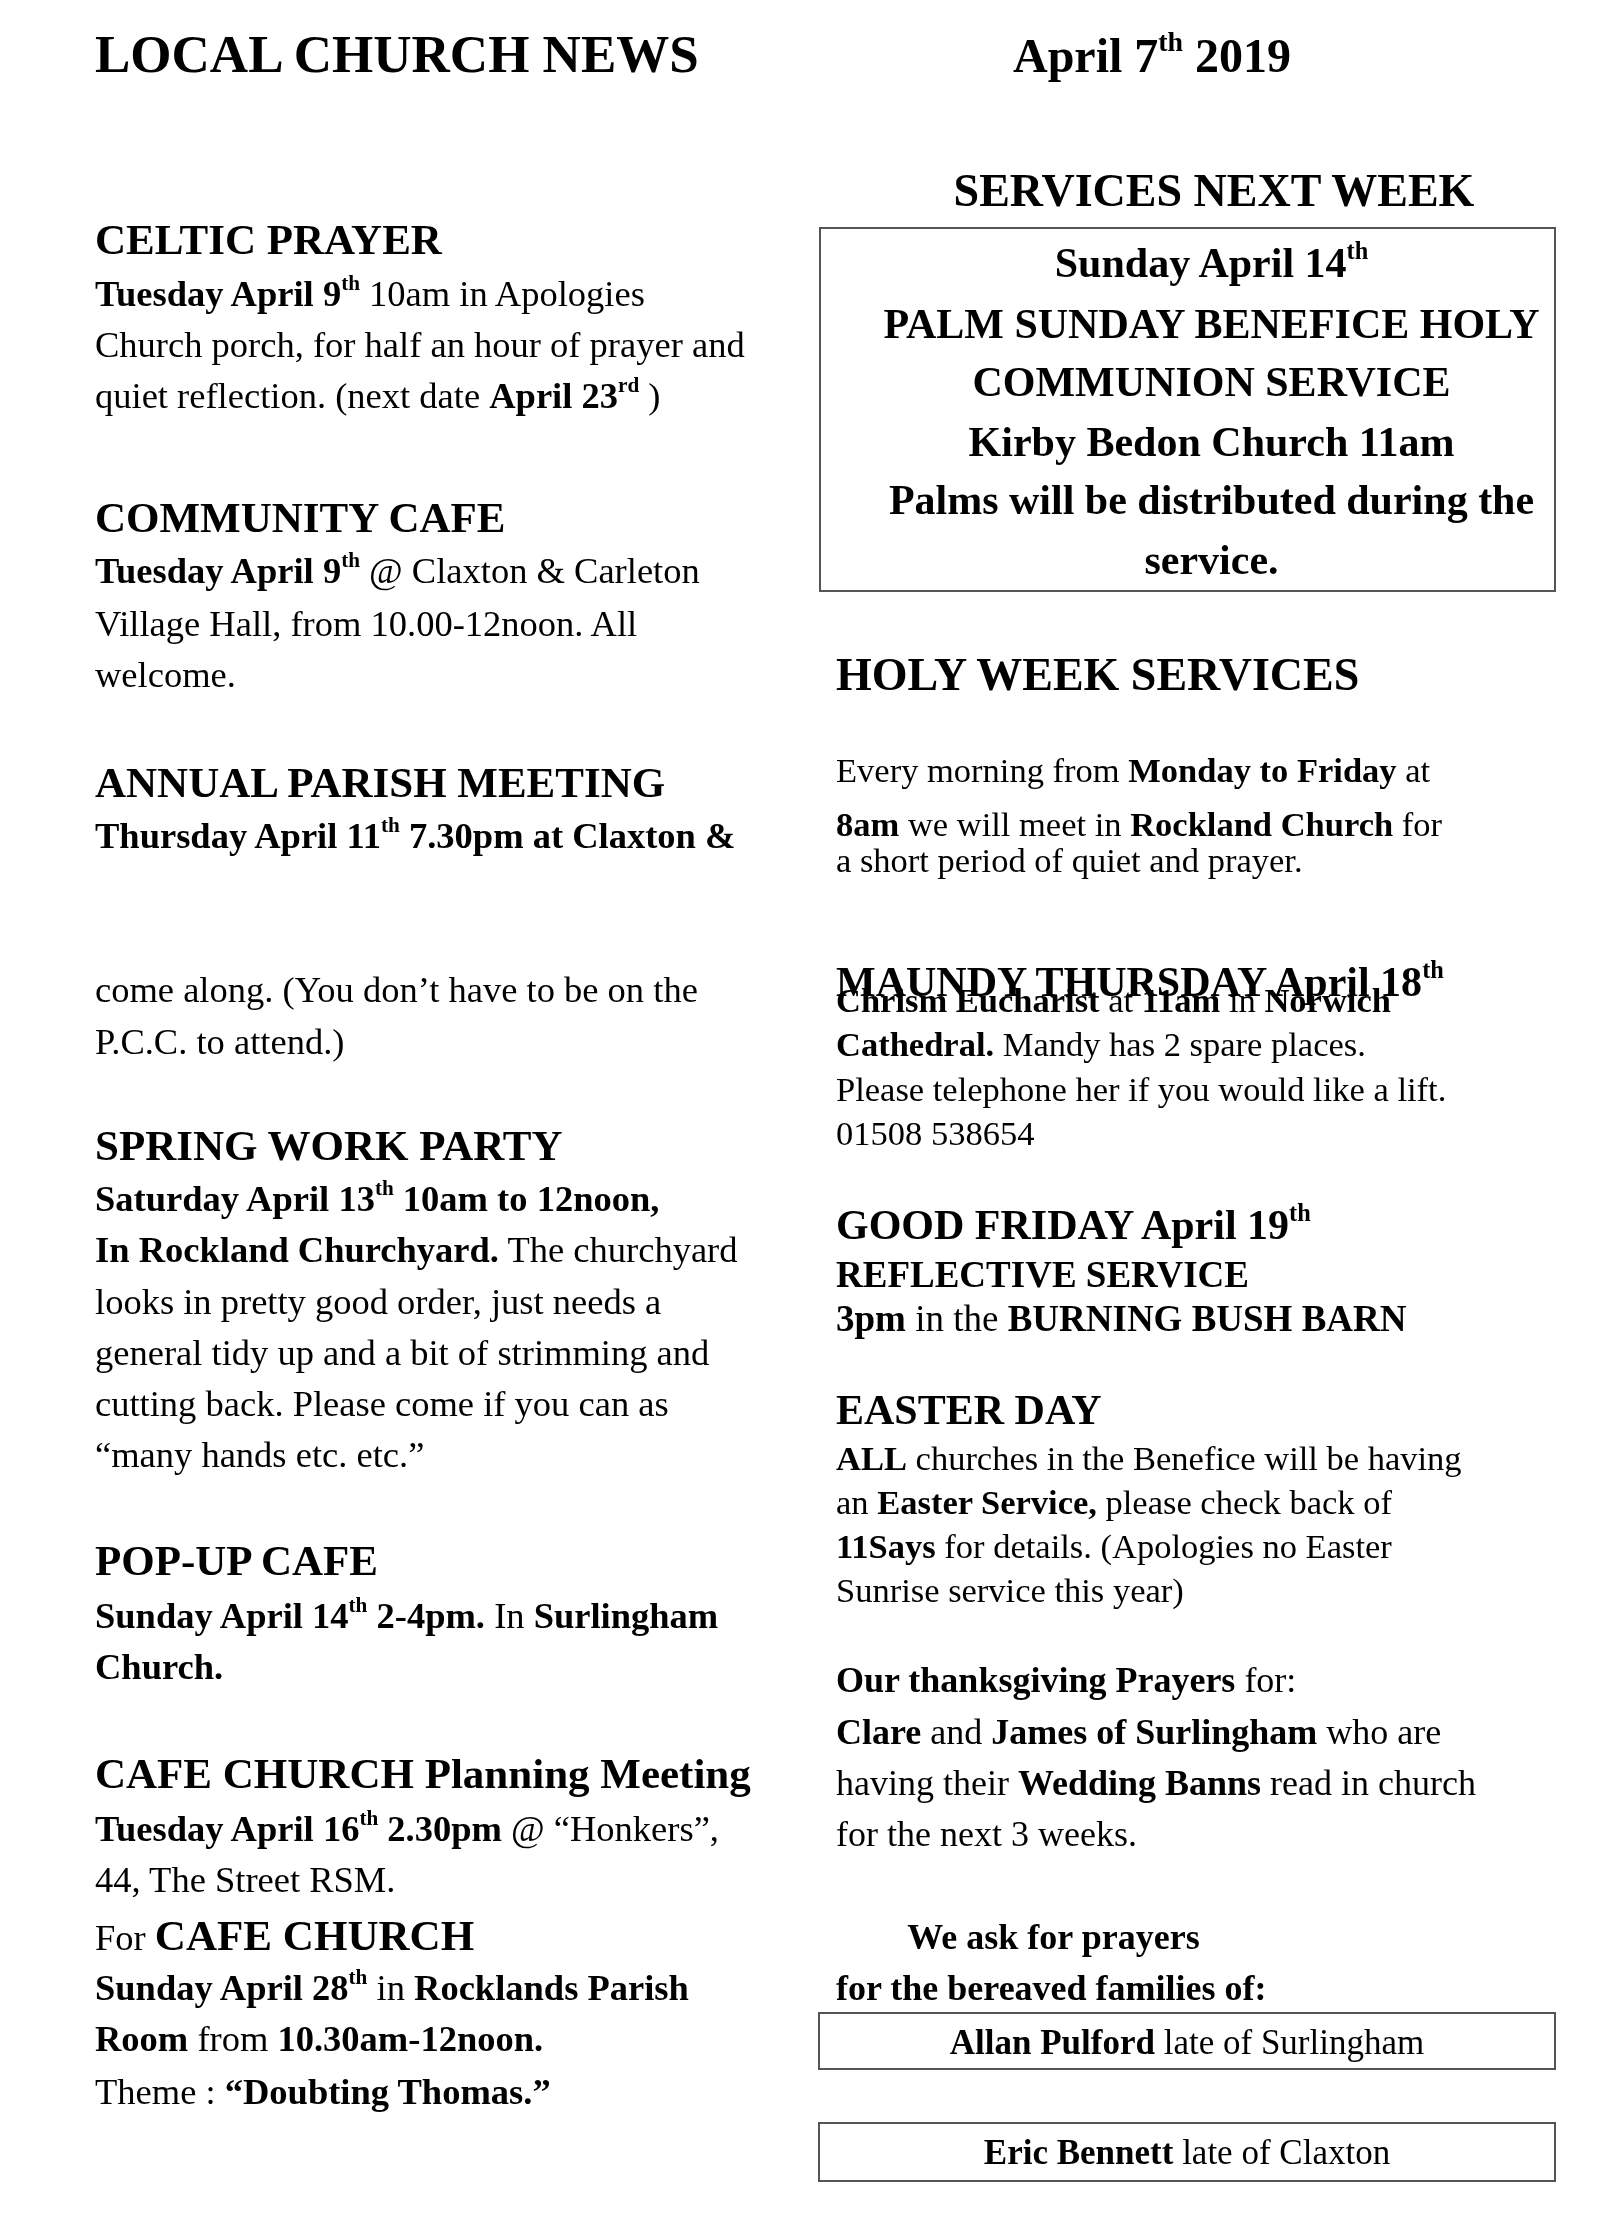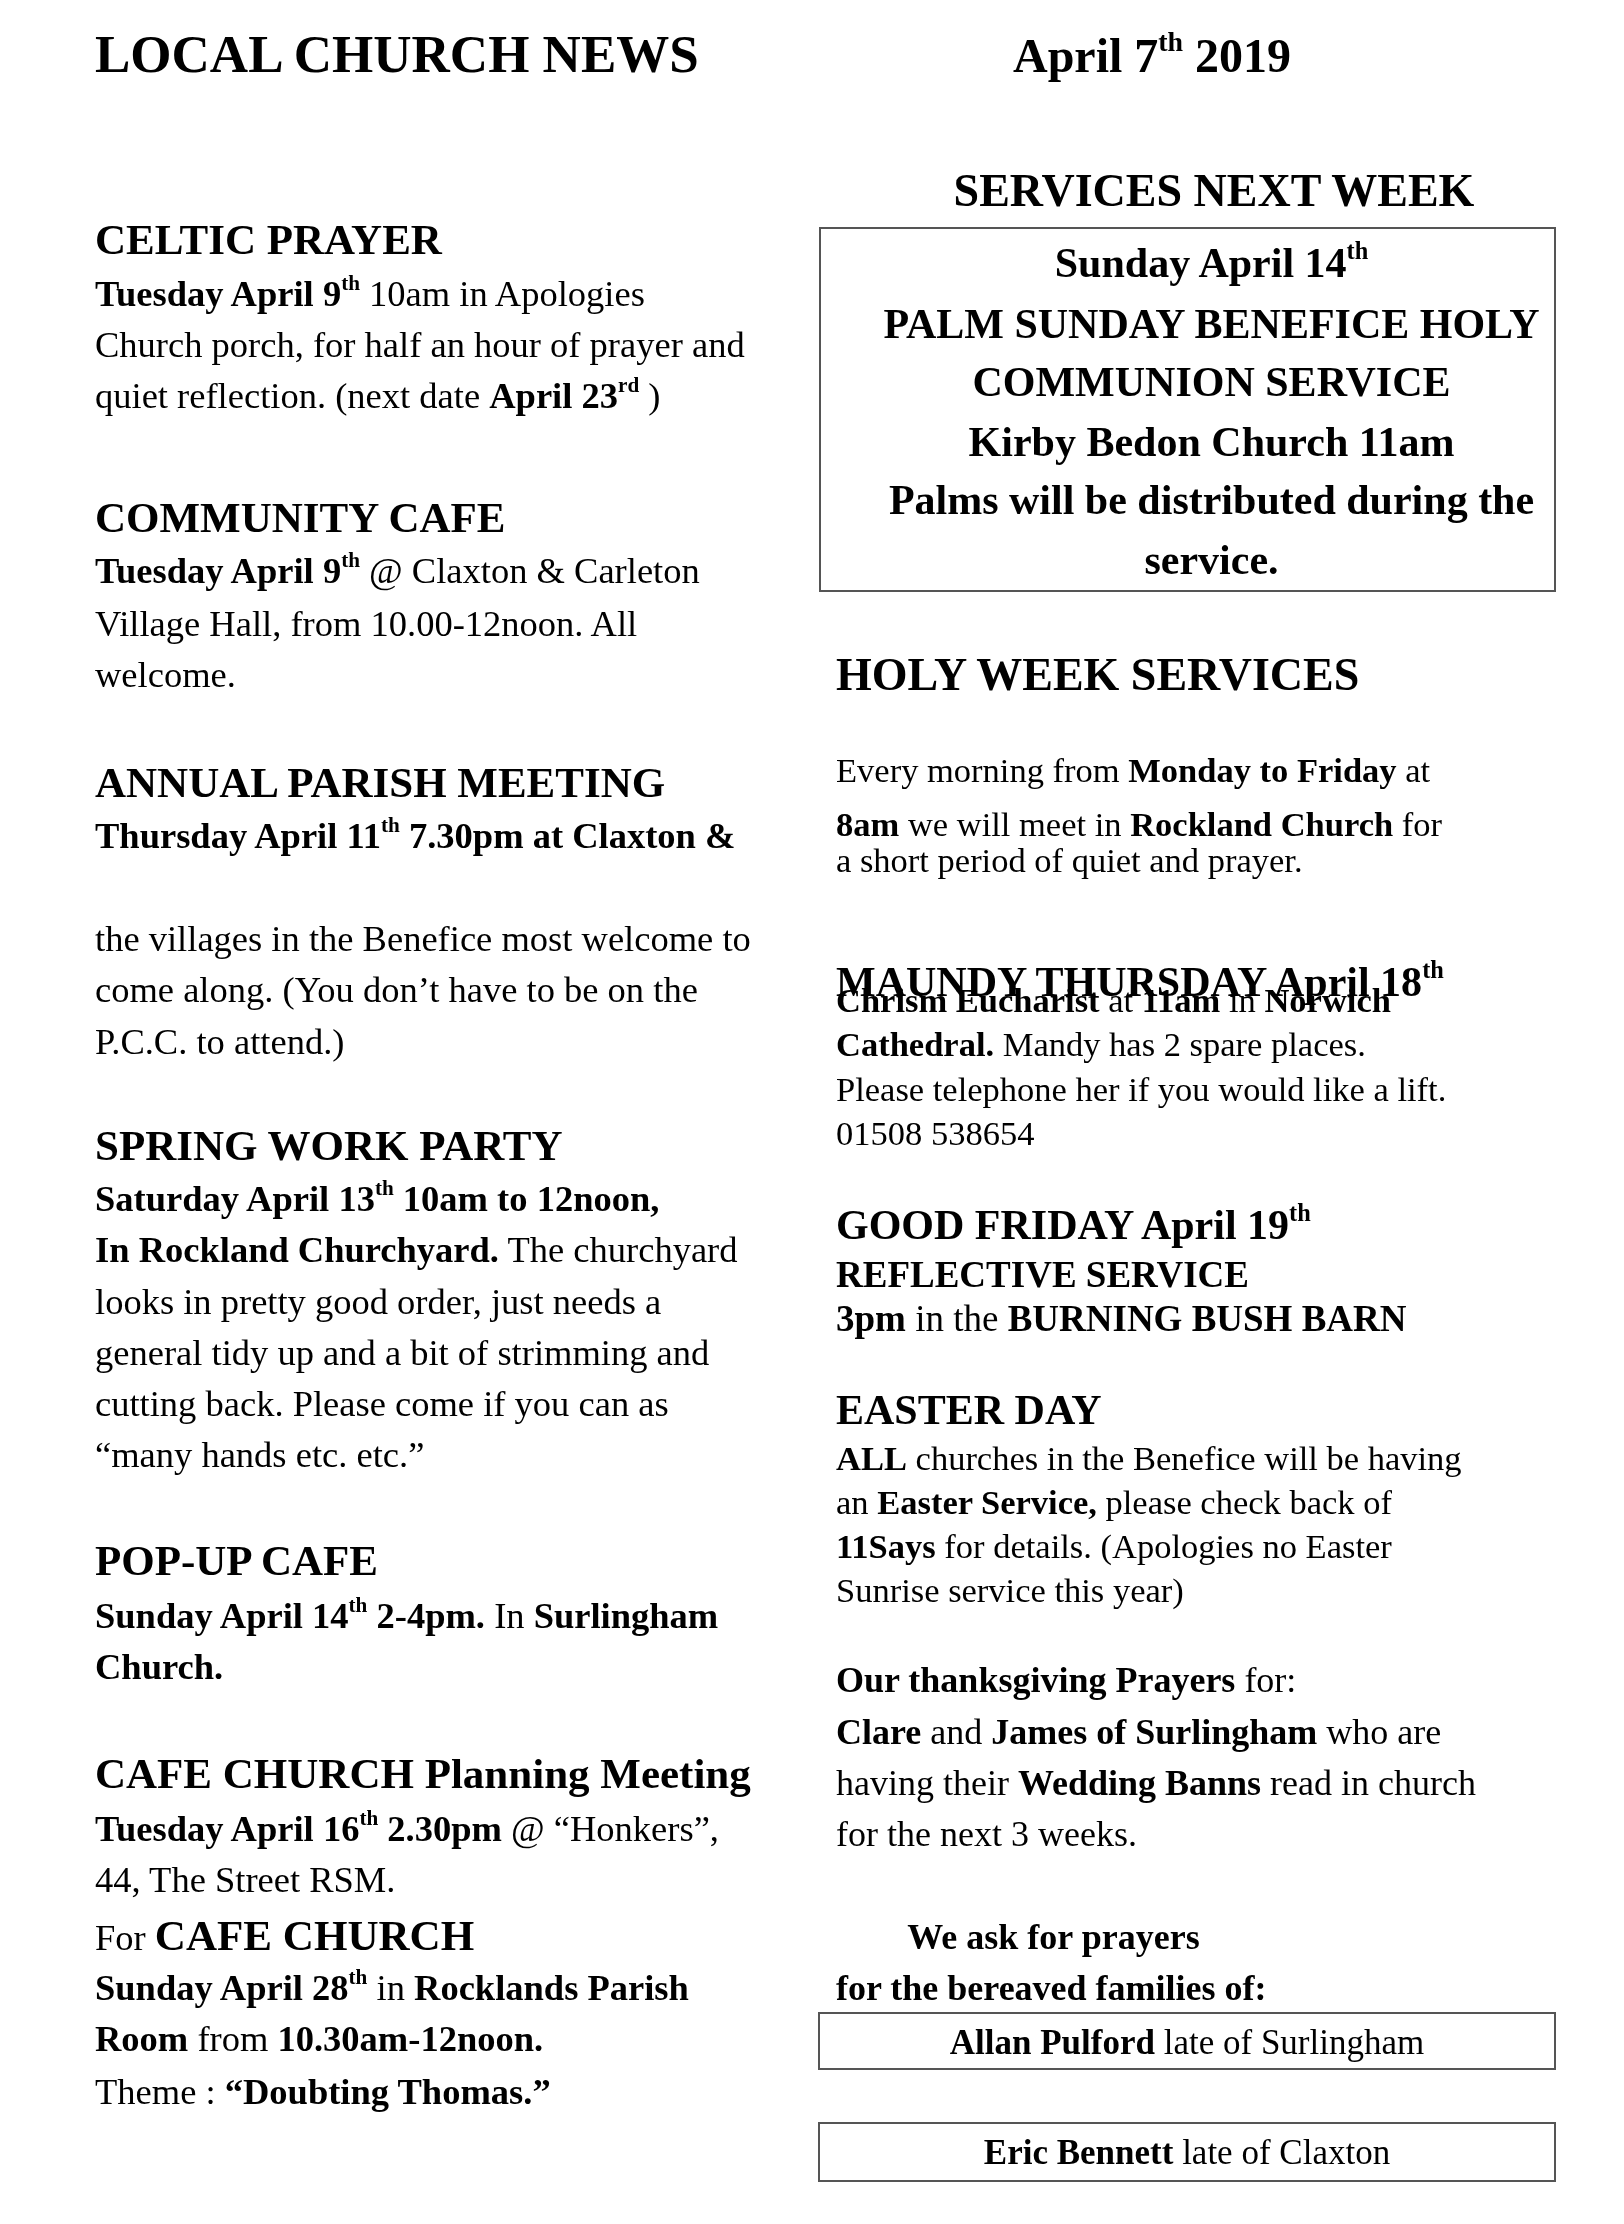--- a/index.html
+++ b/index.html
@@ -37,21 +37,20 @@
   <div class="line l body-left" style="top:327px;"><span class="n">Church porch, for half an hour of prayer and</span></div>
   <div class="line l body-left" style="top:378px;"><span class="n">quiet reflection.  (next date </span><span class="b">April 23</span><sup class="b">rd</sup><span class="n"> )</span></div>
 
   <div class="line l h-left" style="top:496px;"><span class="b">COMMUNITY CAFE</span></div>
   <div class="line l body-left" style="top:553px;"><span class="b">Tuesday April 9</span><sup class="b">th</sup><span class="n"> @ Claxton &amp; Carleton</span></div>
   <div class="line l body-left" style="top:606px;"><span class="n">Village Hall, from 10.00-12noon. All</span></div>
   <div class="line l body-left" style="top:657px;"><span class="n">welcome.</span></div>
 
   <div class="line l h-left" style="top:761px;"><span class="b">ANNUAL PARISH MEETING</span></div>
   <div class="line l body-left" style="top:818px;"><span class="b">Thursday April 11</span><sup class="b">th</sup><span class="b"> 7.30pm at Claxton &amp;</span></div>
-  <div class="line l body-left" style="top:921px;"><span class="n">the villages in the Benefice most welcome to</span></div>
   <div class="line l body-left" style="top:972px;"><span class="n">come along. (You don’t have to be on the</span></div>
   <div class="line l body-left" style="top:1024px;"><span class="n">P.C.C. to attend.)</span></div>
 
   <div class="line l h-left" style="top:1124px;"><span class="b">SPRING WORK PARTY</span></div>
   <div class="line l body-left" style="top:1181px;"><span class="b">Saturday April 13</span><sup class="b">th</sup><span class="b"> 10am to 12noon,</span></div>
   <div class="line l body-left" style="top:1232px;"><span class="b"> In Rockland Churchyard.</span><span class="n"> The churchyard</span></div>
   <div class="line l body-left" style="top:1284px;"><span class="n">looks in pretty good order, just needs a</span></div>
   <div class="line l body-left" style="top:1335px;"><span class="n">general tidy up and a bit of strimming and</span></div>
   <div class="line l body-left" style="top:1386px;"><span class="n">cutting back. Please come if you can as</span></div>
   <div class="line l body-left" style="top:1437px;text-align:center;"><span class="n">“many hands etc. etc.”</span></div>

